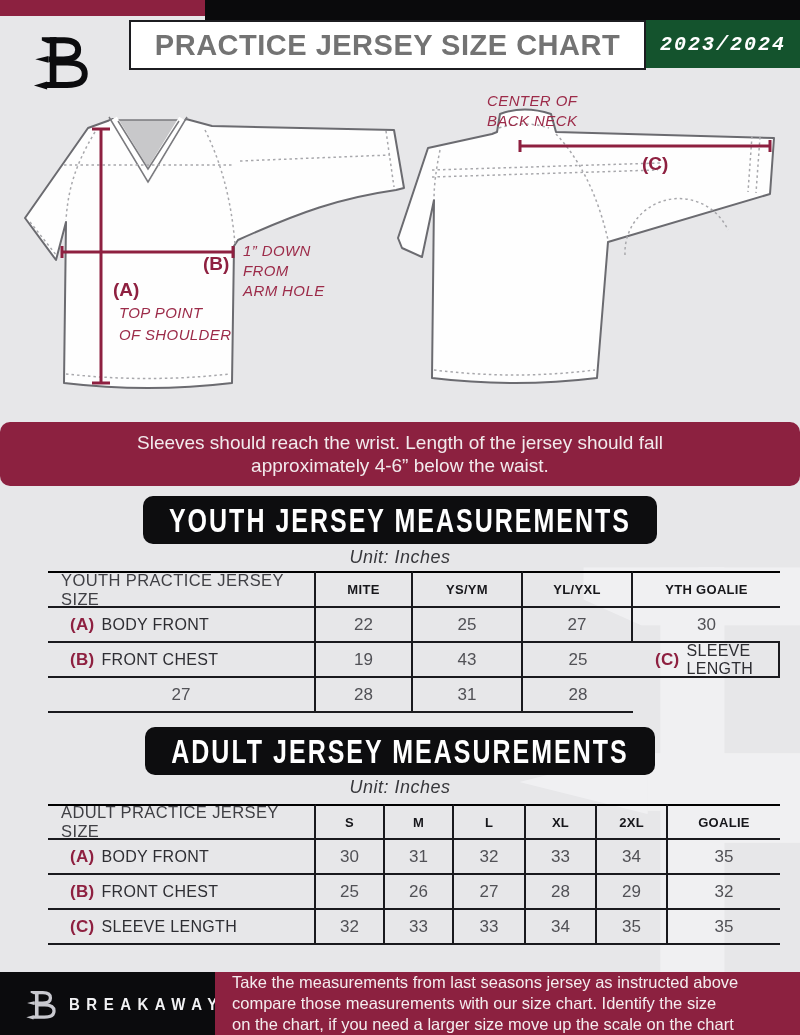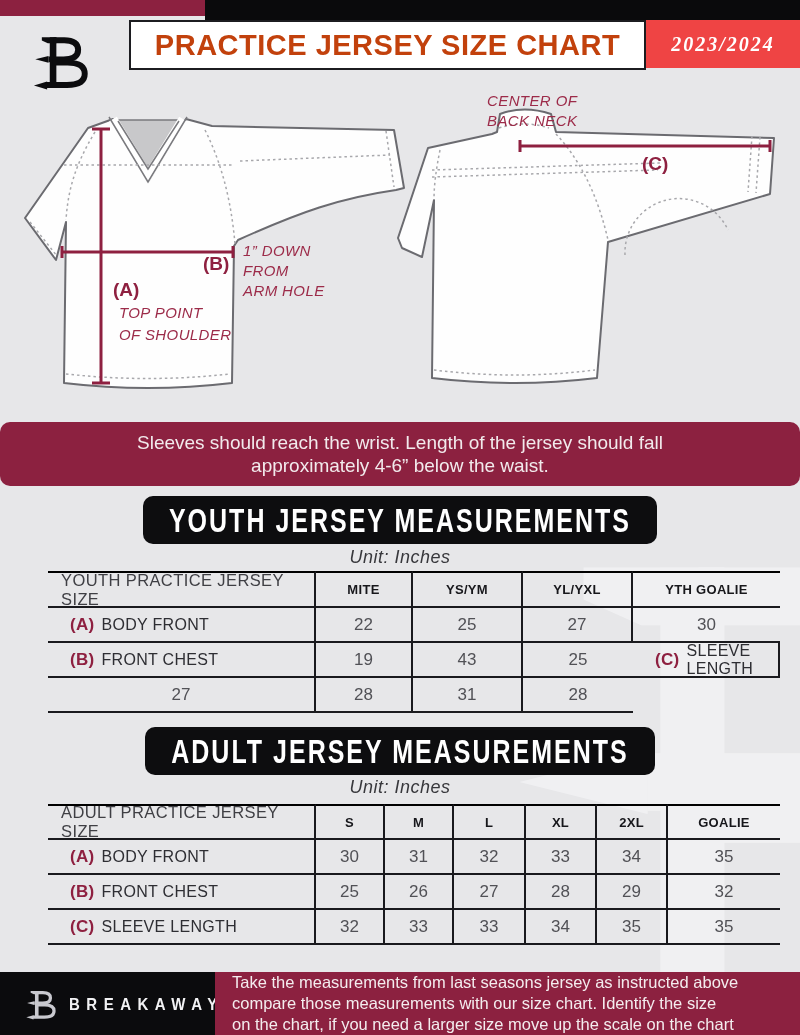--- a/index.html
+++ b/index.html
@@ -6,26 +6,26 @@
   .page{
     position:relative;width:800px;height:1035px;overflow:hidden;
     background:#e7e7e9;font-family:"Liberation Sans",sans-serif;
   }
   
   .strip-maroon{position:absolute;left:0;top:0;width:205px;height:16px;background:#8C2140;}
   .strip-black{position:absolute;left:205px;top:0;right:0;height:22px;background:#0a0a0c;}
   .title-box{
     position:absolute;left:129px;top:20px;width:517px;height:50px;background:#ffffff;
     border:2px solid #1c1c20;box-sizing:border-box;display:flex;align-items:center;justify-content:center;
-    font-weight:bold;font-size:29px;letter-spacing:.5px;color:#c2410c;white-space:nowrap;
+    font-weight:bold;font-size:29px;letter-spacing:.5px;color:#737373;white-space:nowrap;
   }
   .year-box{
-    position:absolute;left:646px;top:20px;width:154px;height:48px;background:#ef4444;
+    position:absolute;left:646px;top:20px;width:154px;height:48px;background:#14532d;
     display:flex;align-items:center;justify-content:center;color:#fff;
-    font-family:Liberation Serif, serif;font-weight:bold;font-style:italic;
+    font-family:Liberation Mono, monospace;font-weight:bold;font-style:italic;
     font-size:20px;letter-spacing:2px;white-space:nowrap;
   }
   .logo-header{position:absolute;left:26px;top:28px;width:66px;height:66px;color:#0c0c0e;}
   
   .watermark{position:absolute;left:430px;top:478px;width:640px;height:640px;color:#f2f2f4;opacity:.9;}
   
   .diagram{position:absolute;left:0;top:70px;width:800px;height:350px;}
   .jersey{fill:#fefefe;stroke:#6b6b70;stroke-width:2;stroke-linejoin:round;}
   .seam{fill:none;stroke:#a8a8ac;stroke-width:1.5;stroke-dasharray:2.5,3;}
   .neck{fill:#c8c8ca;stroke:#7a7a7e;stroke-width:1.5;}

